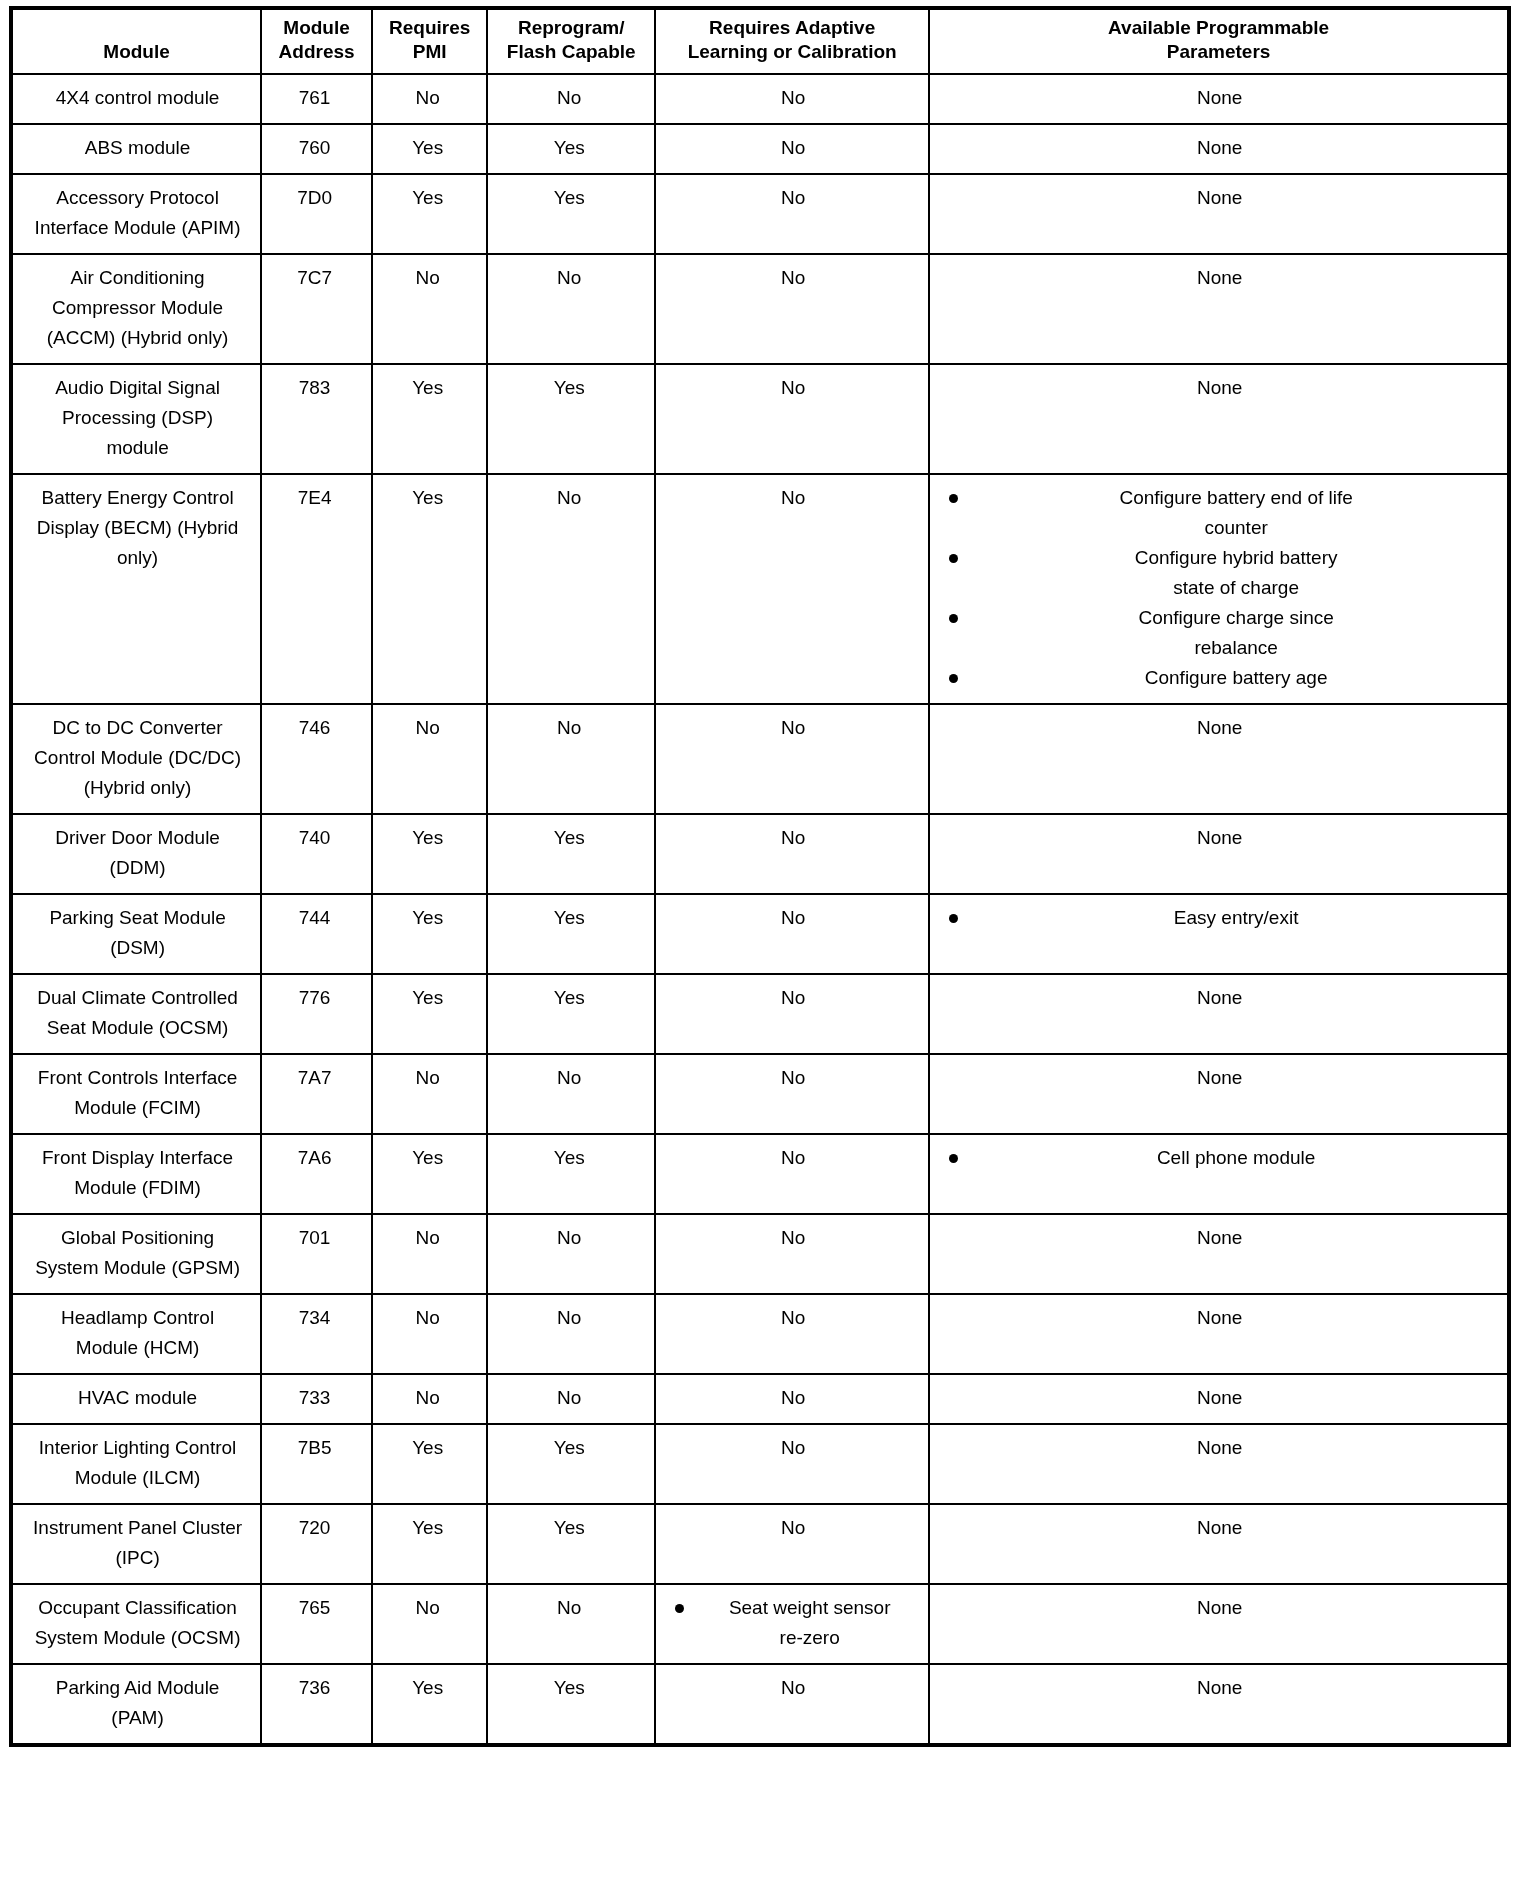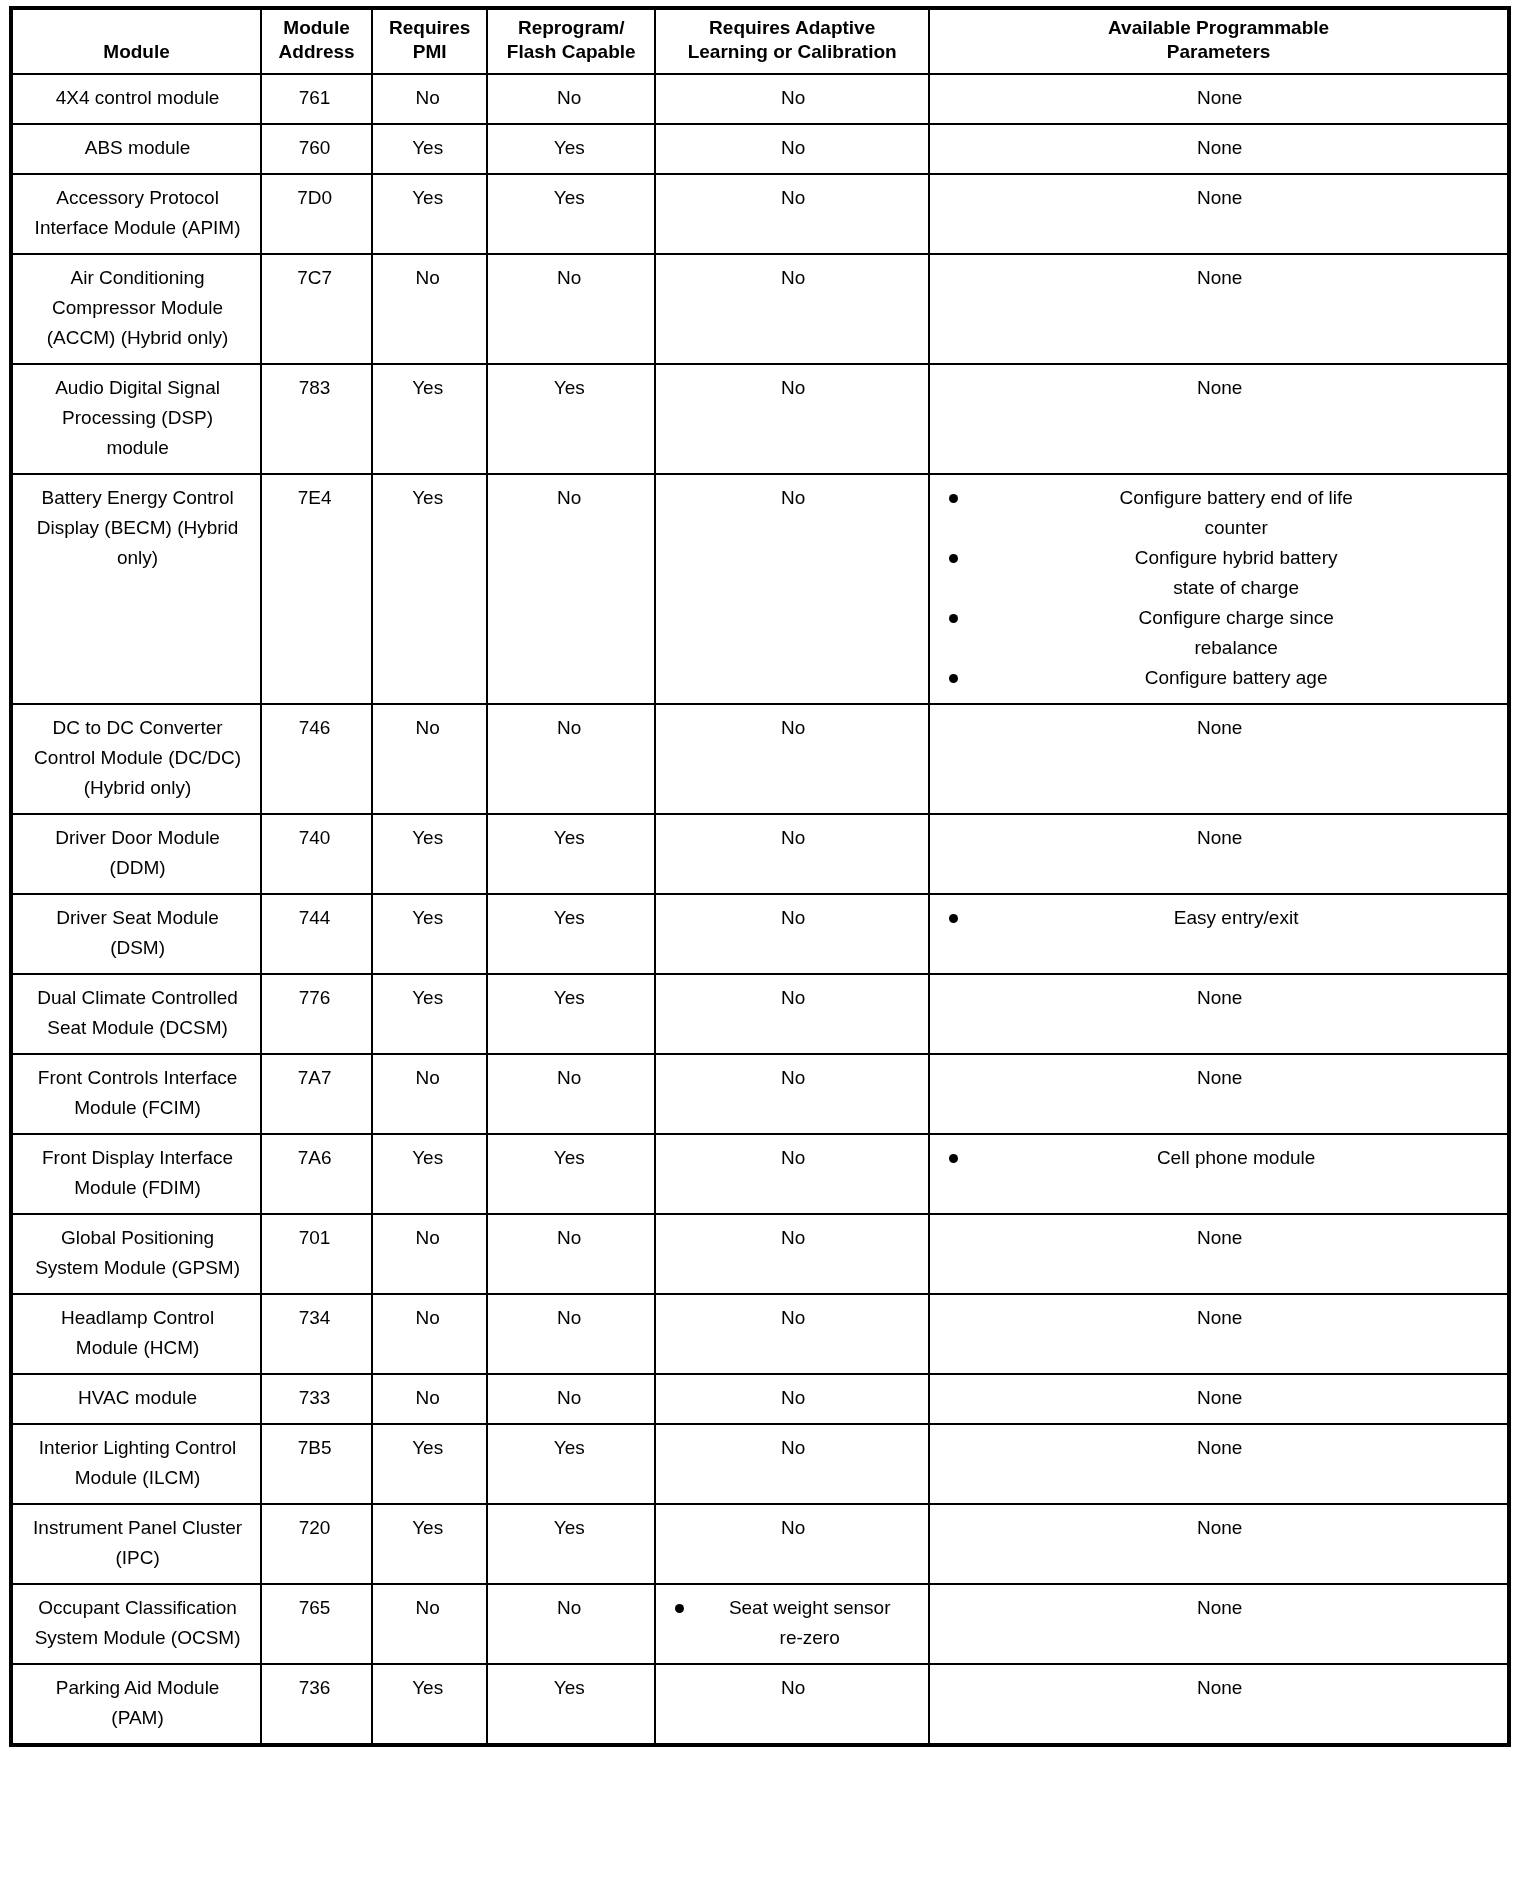--- a/index.html
+++ b/index.html
@@ -166,31 +166,31 @@
         <tr>
           <td class="c-left">Driver Door Module
 (DDM)</td>
           <td class="c-center">740</td>
           <td class="c-center">Yes</td>
           <td class="c-center">Yes</td>
           <td class="c-left">No</td>
           <td class="c-left">None</td>
         </tr>
         <tr>
-          <td class="c-left">Driver Seat Module
+          <td class="c-left">Parking Seat Module
 (DSM)</td>
           <td class="c-center">744</td>
           <td class="c-center">Yes</td>
           <td class="c-center">Yes</td>
           <td class="c-left">No</td>
           <td class="c-left"><ul class="bullets"><li>Easy entry/exit</li></ul></td>
         </tr>
         <tr>
           <td class="c-left">Dual Climate Controlled
-Seat Module (DCSM)</td>
+Seat Module (OCSM)</td>
           <td class="c-center">776</td>
           <td class="c-center">Yes</td>
           <td class="c-center">Yes</td>
           <td class="c-left">No</td>
           <td class="c-left">None</td>
         </tr>
         <tr>
           <td class="c-left">Front Controls Interface
 Module (FCIM)</td>
           <td class="c-center">7A7</td>

